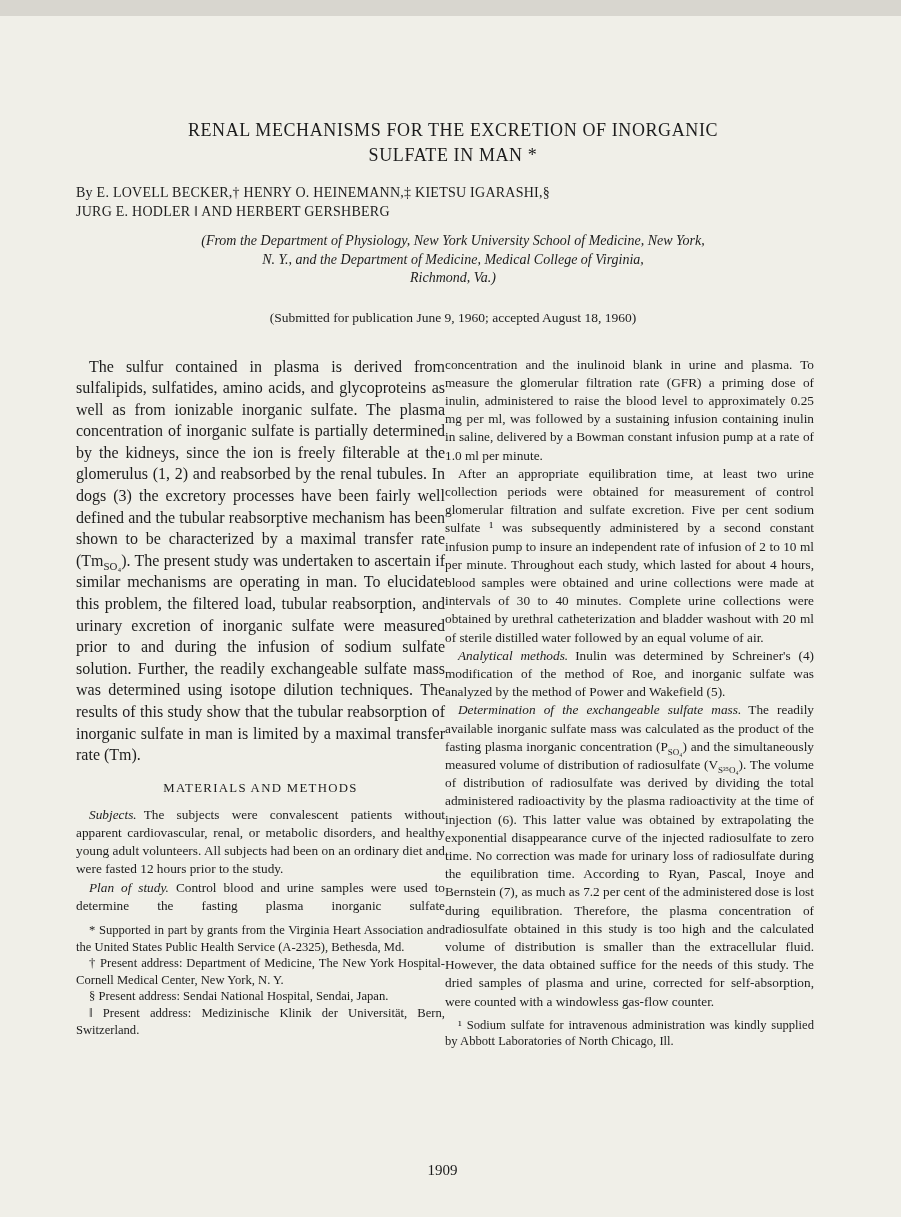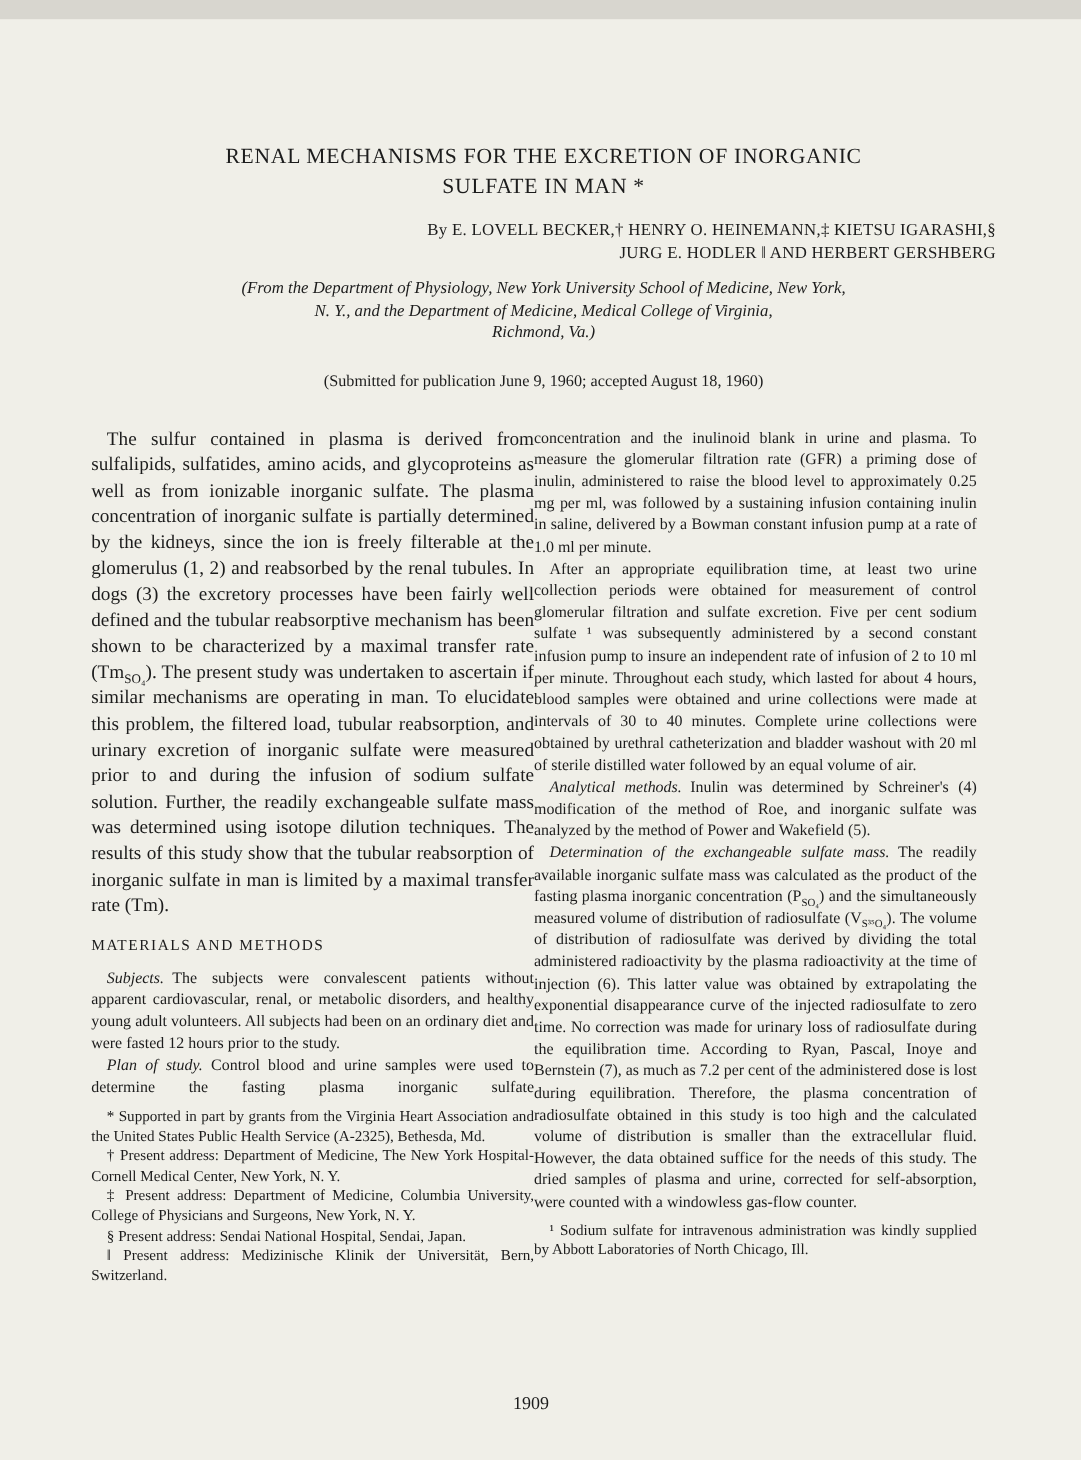--- a/index.html
+++ b/index.html
@@ -4,30 +4,30 @@
 <style>
   * { box-sizing: border-box; }
   html, body { margin: 0; padding: 0; background: #d8d6cf; }
   .page {
     width: 901px; height: 1217px; margin: 16px auto; position: relative;
     background: #f0efe8; color: #1c1c1c;
     font-family: "Liberation Serif", "DejaVu Serif", serif;
     padding: 102px 71px 0 76px; overflow: hidden;
   }
   .title { font-size: 18px; font-weight: normal; text-align: center; letter-spacing: 0.6px; line-height: 25px; margin: 0 0 15px 0; }
-  .authors { font-size: 14px; text-align: right; line-height: 19px; margin-bottom: 11px; letter-spacing: 0.25px; }
+  .authors { font-size: 14px; text-align: left; line-height: 19px; margin-bottom: 11px; letter-spacing: 0.25px; }
   .affil { font-size: 14px; font-style: italic; text-align: center; line-height: 18.5px; margin-bottom: 22px; }
   .submitted { font-size: 13.5px; text-align: center; margin-bottom: 30px; }
   .columns { display: flex; align-items: flex-start; }
   .col { width: 369px; }
   p { margin: 0; text-align: justify; }
   .body { font-size: 16px; line-height: 21.6px; }
   .indent { text-indent: 13px; }
   .cont-last { text-align-last: justify; }
-  .sect { font-size: 12.8px; font-weight: normal; text-align: left; letter-spacing: 1.3px; margin: 15px 0 10px 0; }
+  .sect { font-size: 12.8px; font-weight: normal; text-align: center; letter-spacing: 1.3px; margin: 15px 0 10px 0; }
   .small { font-size: 13.3px; line-height: 18.2px; }
   .lead { font-style: italic; margin-right: 7px; }
   .footnotes { margin-top: 7px; }
   .fn { font-size: 12.6px; line-height: 16.6px; }
   .rfn { margin-top: 6px; }
   sub.sb { font-size: 68%; line-height: 0; }
   .pagenum { position: absolute; left: 0; right: 16px; top: 1146px; text-align: center; font-size: 15px; }
 </style>
 </head>
 <body>
@@ -58,21 +58,20 @@
 
       <h2 class="sect">MATERIALS AND METHODS</h2>
 
       <p class="small indent"><span class="lead">Subjects.</span><span>The subjects were convalescent patients without apparent cardiovascular, renal, or metabolic disorders, and healthy young adult volunteers. All subjects had been on an ordinary diet and were fasted 12 hours prior to the study.</span></p>
 
       <p class="small indent cont-last"><span class="lead">Plan of study.</span><span>Control blood and urine samples were used to determine the fasting plasma inorganic sulfate</span></p>
 
       <div class="footnotes">
         <p class="fn indent">* Supported in part by grants from the Virginia Heart Association and the United States Public Health Service (A-2325), Bethesda, Md.</p>
         <p class="fn indent">† Present address: Department of Medicine, The New York Hospital-Cornell Medical Center, New York, N. Y.</p>
-        <p class="fn indent">‡ Present address: Department of Medicine, Columbia University, College of Physicians and Surgeons, New York, N. Y.</p>
         <p class="fn indent">§ Present address: Sendai National Hospital, Sendai, Japan.</p>
         <p class="fn indent">‖ Present address: Medizinische Klinik der Universität, Bern, Switzerland.</p>
       </div>
     </section>
 
     <section class="col">
       <p class="small">concentration and the inulinoid blank in urine and plasma. To measure the glomerular filtration rate (GFR) a priming dose of inulin, administered to raise the blood level to approximately 0.25 mg per ml, was followed by a sustaining infusion containing inulin in saline, delivered by a Bowman constant infusion pump at a rate of 1.0 ml per minute.</p>
 
       <p class="small indent">After an appropriate equilibration time, at least two urine collection periods were obtained for measurement of control glomerular filtration and sulfate excretion. Five per cent sodium sulfate ¹ was subsequently administered by a second constant infusion pump to insure an independent rate of infusion of 2 to 10 ml per minute. Throughout each study, which lasted for about 4 hours, blood samples were obtained and urine collections were made at intervals of 30 to 40 minutes. Complete urine collections were obtained by urethral catheterization and bladder washout with 20 ml of sterile distilled water followed by an equal volume of air.</p>
 

